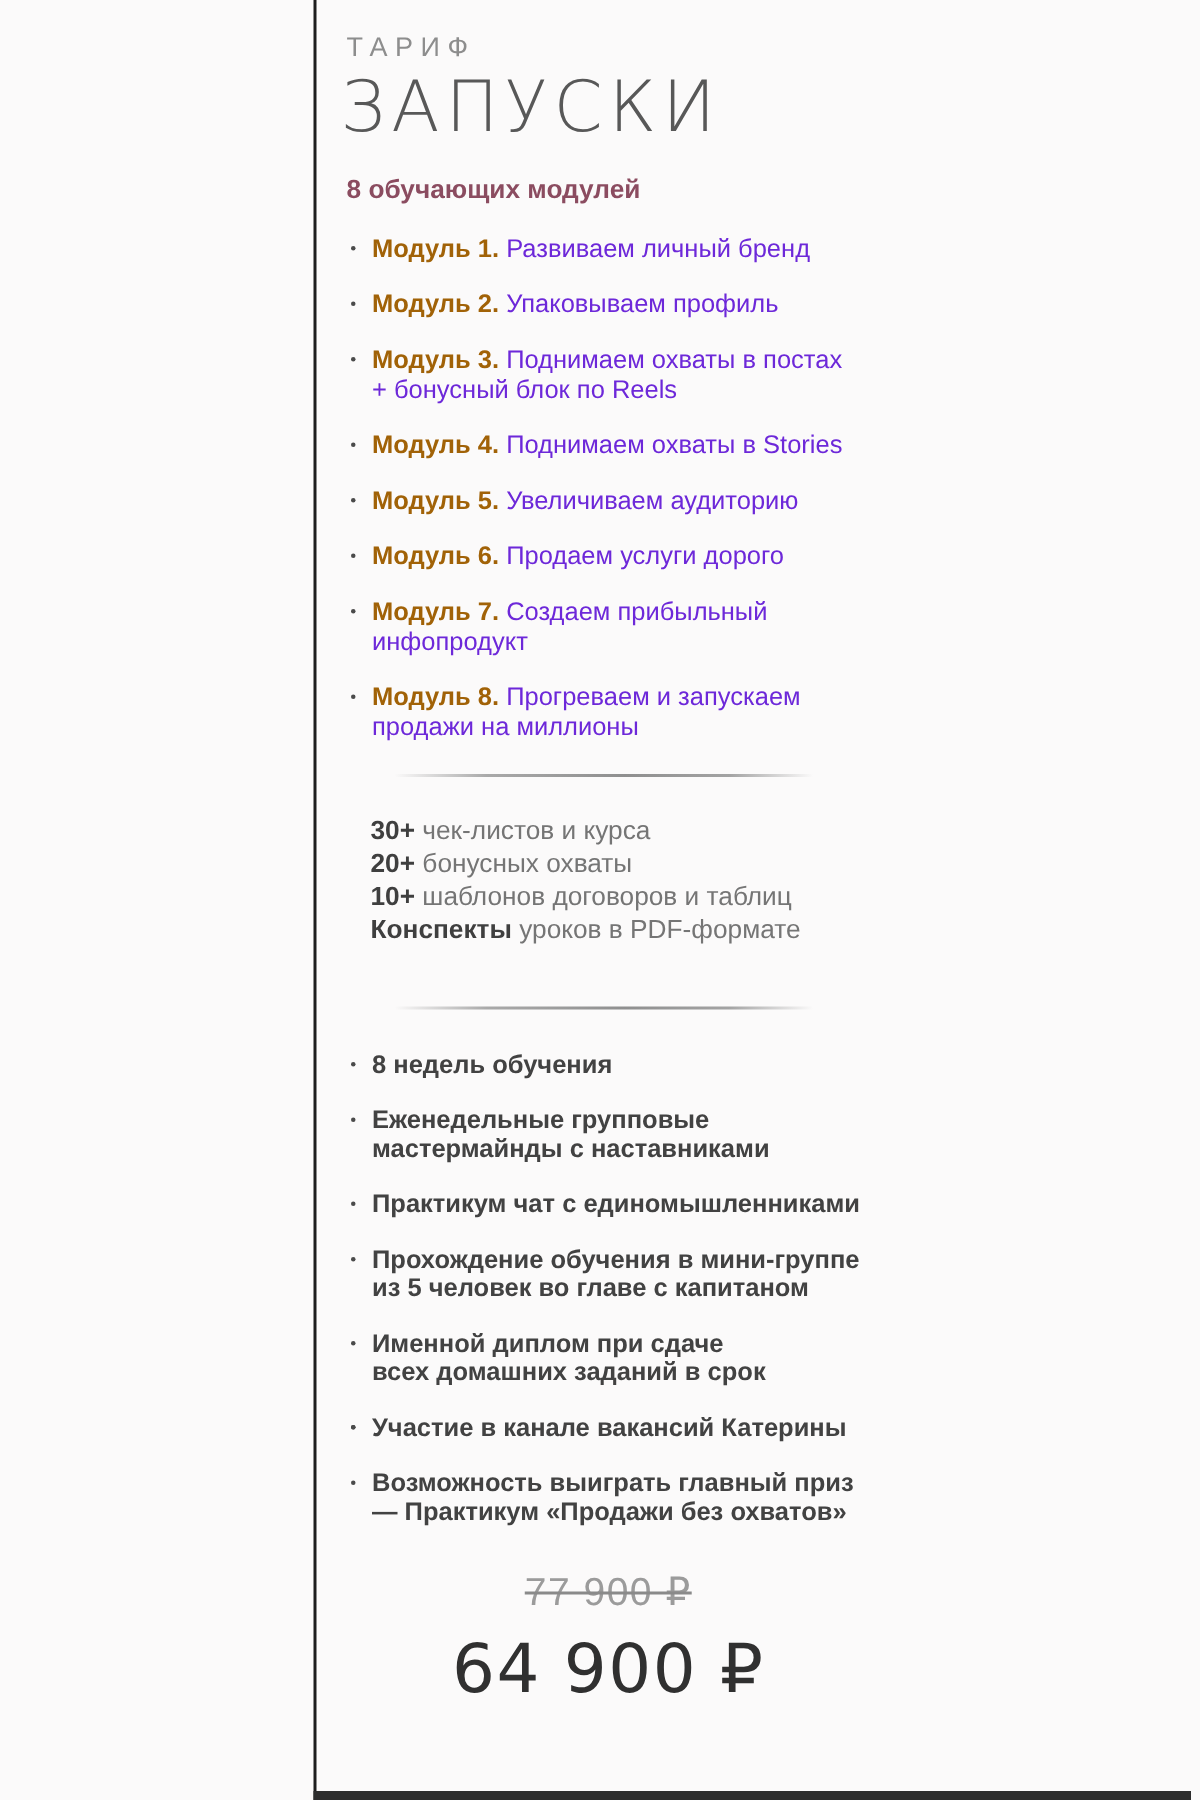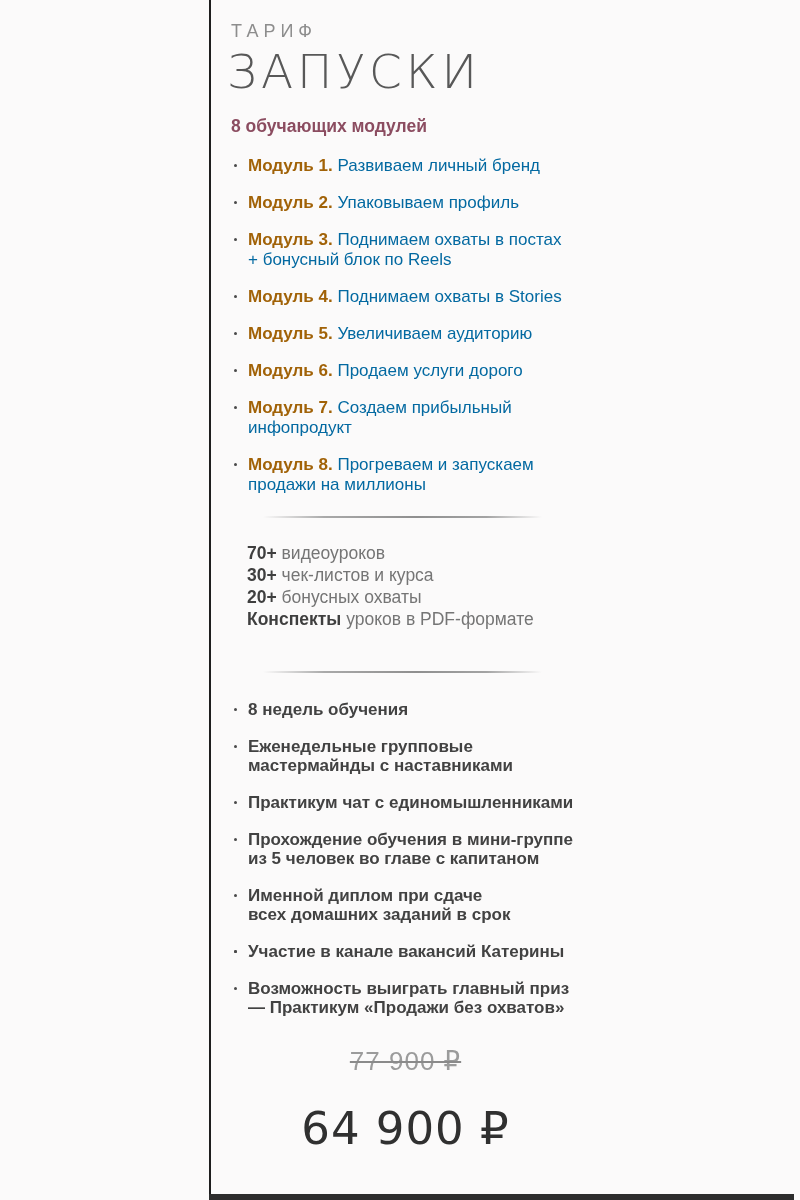--- a/index.html
+++ b/index.html
@@ -32,41 +32,41 @@
   }
   ul.plain{list-style:none;margin:0;padding:0;}
   li.bullet-item{position:relative;padding-left:15px;}
   .dot{
     position:absolute;left:1px;top:8px;width:3px;height:3px;border-radius:50%;
     background:#4a4a4a;
   }
   .modules{position:absolute;left:233px;top:156px;width:360px;}
   .modules li{margin-bottom:17px;font-size:17px;line-height:20px;}
   .mod-label{font-weight:700;color:#a16207;}
-  .mod-text{color:#0369a1;white-space:pre-line;}
+  .mod-text{color:#6d28d9;white-space:pre-line;}
   .divider{
     position:absolute;left:263px;width:279px;height:2px;
     background:linear-gradient(to right,rgba(150,150,150,0),#a9a9a9 22%,#8f8f8f 55%,#a3a3a3 80%,rgba(150,150,150,0));
   }
   .divider.d1{top:516px;}
   .divider.d2{top:671px;}
   .materials{position:absolute;left:247px;top:542px;width:340px;}
   .materials li{font-size:17.5px;line-height:22px;}
   .mat-label{font-weight:700;color:#3f3f3f;}
   .mat-text{color:#757575;}
   .features{position:absolute;left:233px;top:700px;width:370px;}
   .features li{margin-bottom:18px;font-size:17px;line-height:19px;}
   .feat-text{font-weight:700;color:#424242;white-space:pre-line;text-align:right;}
   .price-block{position:absolute;left:209px;top:1046px;width:393px;text-align:center;}
   .price-old{
     font-size:26px;color:#9b9b9b;text-decoration:line-through;
     text-decoration-color:#8a8a8a;letter-spacing:1px;
   }
   .price-current{
-    margin-top:25px;font-size:45px;color:#303030;letter-spacing:1px;
+    margin-top:9px;font-size:45px;color:#303030;letter-spacing:1px;
     font-family:"DejaVu Sans","Liberation Sans",sans-serif;font-weight:400;
   }
 </style>
 </head>
 <body>
 
 <div class="card-left-rule"></div>
 <div class="card-bottom-rule"></div>
 
 <div class="eyebrow">ТАРИФ</div>
@@ -83,23 +83,23 @@
   <li class="bullet-item"><span class="dot"></span><span class="mod-label">Модуль 6.</span> <span class="mod-text">Продаем услуги дорого</span></li>
   <li class="bullet-item"><span class="dot"></span><span class="mod-label">Модуль 7.</span> <span class="mod-text">Создаем прибыльный
 инфопродукт</span></li>
   <li class="bullet-item"><span class="dot"></span><span class="mod-label">Модуль 8.</span> <span class="mod-text">Прогреваем и запускаем
 продажи на миллионы</span></li>
 </ul>
 
 <div class="divider d1"></div>
 
 <ul class="plain materials">
-  <li><span class="mat-label">70+</span> <span class="mat-text">видеоуроков</span></li>
   <li><span class="mat-label">30+</span> <span class="mat-text">чек-листов и курса</span></li>
   <li><span class="mat-label">20+</span> <span class="mat-text">бонусных охваты</span></li>
+  <li><span class="mat-label">10+</span> <span class="mat-text">шаблонов договоров и таблиц</span></li>
   <li><span class="mat-label">Конспекты</span> <span class="mat-text">уроков в PDF-формате</span></li>
 </ul>
 
 <div class="divider d2"></div>
 
 <ul class="plain features">
   <li class="bullet-item"><span class="dot"></span><span class="feat-text">8 недель обучения</span></li>
   <li class="bullet-item"><span class="dot"></span><span class="feat-text">Еженедельные групповые
 мастермайнды с наставниками</span></li>
   <li class="bullet-item"><span class="dot"></span><span class="feat-text">Практикум чат с единомышленниками</span></li>

